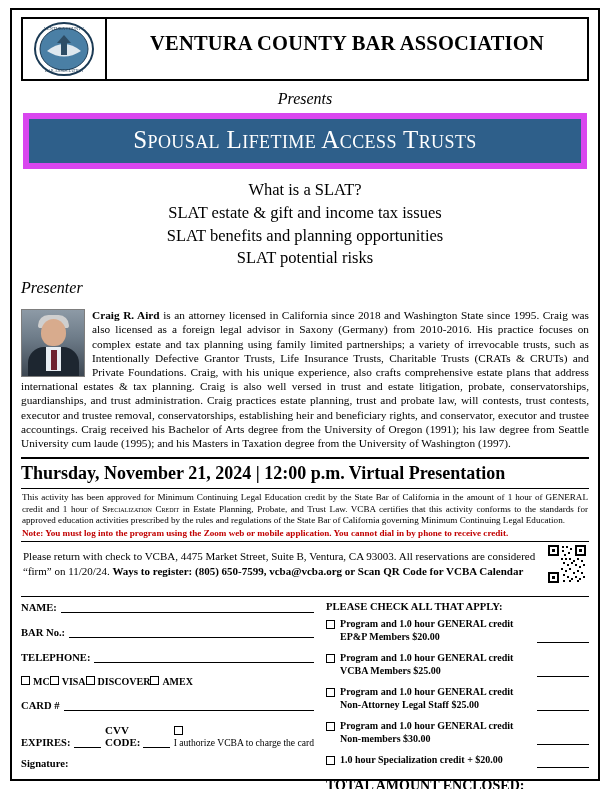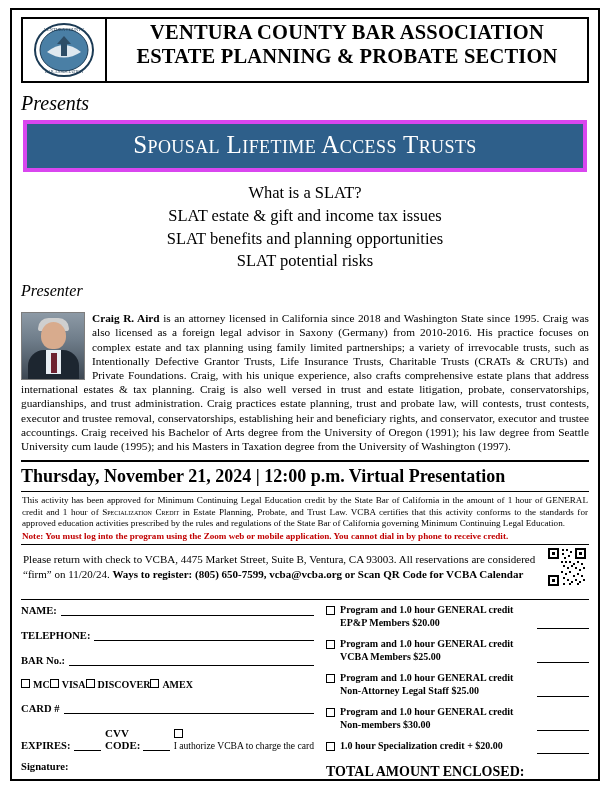--- a/index.html
+++ b/index.html
@@ -68,30 +68,30 @@
     font-weight: bold;
     font-size: 20.5px;
     letter-spacing: 0.2px;
     line-height: 1.18;
     text-align: center;
     white-space: nowrap;
   }
 
   
   .presents {
-    text-align: left;
+    text-align: center;
     font-style: italic;
-    font-size: 20px;
+    font-size: 16px;
     margin: 9px 0 5px 0;
   }
 
   
   .title-bar {
     background: #2e5f8a;
-    border: 4px solid #d946ef;
+    border: 6px solid #d946ef;
     color: #ffffff;
     text-align: center;
     padding: 7px 4px 9px 4px;
     margin: 0 2px;
   }
   .title-bar .t {
     font-size: 25px;
     letter-spacing: 0.4px;
     font-variant: small-caps;
     font-family: "Liberation Serif", serif;
@@ -342,21 +342,20 @@
             <path d="M14 30 q17 -14 34 0 q-17 11 -34 0 z" fill="#dfe8ef"></path>
             <path d="M24 22 l7 -8 l7 8 z" fill="#2e4d66"></path>
             <rect x="28" y="22" width="6" height="12" fill="#2e4d66"></rect>
             <text x="31" y="9" font-size="4.4" text-anchor="middle" fill="#1b3a54" font-family="Liberation Serif, serif">VENTURA COUNTY</text>
             <text x="31" y="51" font-size="4.4" text-anchor="middle" fill="#1b3a54" font-family="Liberation Serif, serif">BAR ASSOCIATION</text>
           </svg>
         </div>
       </div>
       <div class="header-titles">
         <div class="line1">VENTURA COUNTY BAR ASSOCIATION</div>
-        <div class="line2">ESTATE PLANNING &amp; PROBATE SECTION</div>
       </div>
     </div>
 
     <div class="presents">Presents</div>
 
     <div class="title-bar">
       <div class="t">Spousal Lifetime Access Trusts</div>
     </div>
 
     <div class="topics">
@@ -442,25 +441,25 @@
     </div>
 
     <div class="form">
 
       <div class="form-left">
         <div class="field">
           <span class="lbl">NAME:</span>
           <span class="rule"></span>
         </div>
         <div class="field">
+          <span class="lbl">BAR No.:</span>
+          <span class="rule"></span>
+        </div>
+        <div class="field">
           <span class="lbl">TELEPHONE:</span>
-          <span class="rule"></span>
-        </div>
-        <div class="field">
-          <span class="lbl">BAR No.:</span>
           <span class="rule"></span>
         </div>
 
         <div class="cardtypes">
           <span><span class="cb"></span><span>MC</span></span>
           <span><span class="cb"></span><span>VISA</span></span>
           <span><span class="cb"></span><span>DISCOVER</span></span>
           <span><span class="cb"></span><span>AMEX</span></span>
         </div>
 
@@ -477,20 +476,21 @@
           <span><span class="cb"></span><span class="authorize">I authorize VCBA to charge the card</span></span>
         </div>
 
         <div class="sig-row">
           <span class="lbl">Signature:</span>
           <span class="rule"></span>
         </div>
       </div>
 
       <div class="form-right">
+        <div class="check-head">PLEASE CHECK ALL THAT APPLY:</div>
 
         <div class="opt">
           <span class="box"></span>
           <span class="txt">
             <span>Program and 1.0 hour GENERAL credit</span><br>
             <span>EP&amp;P Members $20.00</span>
           </span>
           <span class="amtrule"></span>
         </div>
 

